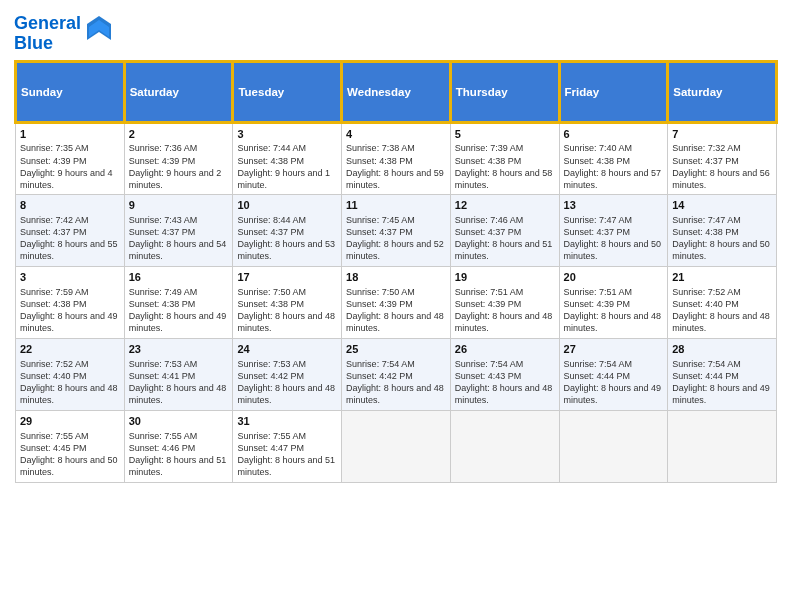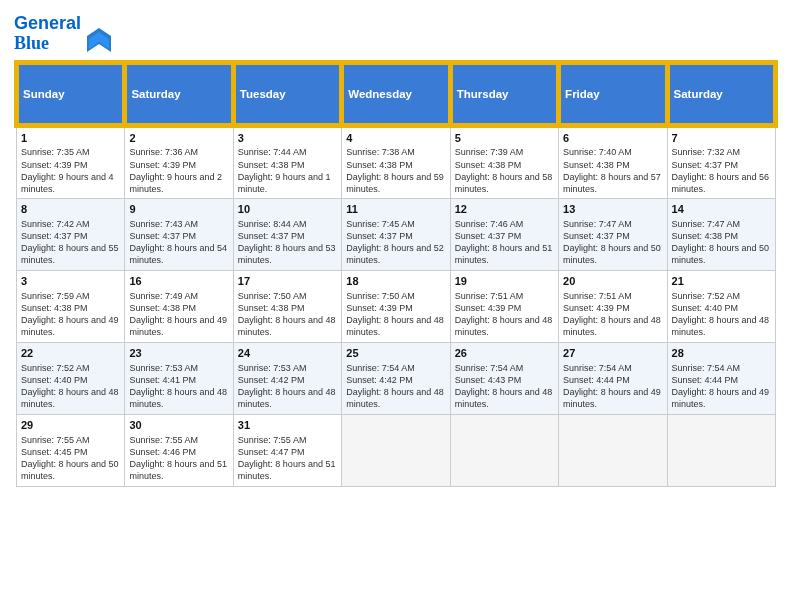--- a/index.html
+++ b/index.html
@@ -58,21 +58,21 @@
       border-collapse: collapse;
       table-layout: fixed;
     }
     th {
       background-color: #3a7bd5;
       color: white;
       font-size: 11.5px;
       font-weight: bold;
       padding: 23px 4px;
       text-align: left;
-      border: 5px solid #eab308;
+      border: 3px solid #eab308;
     }
     td {
       border: 1px solid #ccc;
       vertical-align: top;
       padding: 3px 4px;
       font-size: 9px;
       color: #333;
       line-height: 1.35;
       height: 72px;
     }
@@ -93,23 +93,23 @@
       background-color: #f0f4fb;
     }
   </style>
 </head>
 <body>
 
 <div class="container">
   <div class="header">
     <div class="logo">
       <div>
-        <div style="display:flex;align-items:flex-end;">
+        <div style="display:flex;align-items:flex-start;">
           <div class="logo-text">
-            <span>General</span><br><span style="color:#0066cc;font-family:Liberation Serif, serif;">Blue</span>
+            <span>General</span><br><span style="color:#0066cc;">Blue</span>
           </div>
           <svg class="logo-icon" viewBox="0 0 28 28" xmlns="http://www.w3.org/2000/svg">
             <polygon points="14,2 26,10 26,26 14,18 2,26 2,10" fill="#0066cc" opacity="0.85"></polygon>
             <polygon points="14,6 24,13 24,23 14,16 4,23 4,13" fill="#3399ff" opacity="0.7"></polygon>
           </svg>
         </div>
       </div>
     </div>
     <div class="title-block">
       <div class="month-title"></div>

